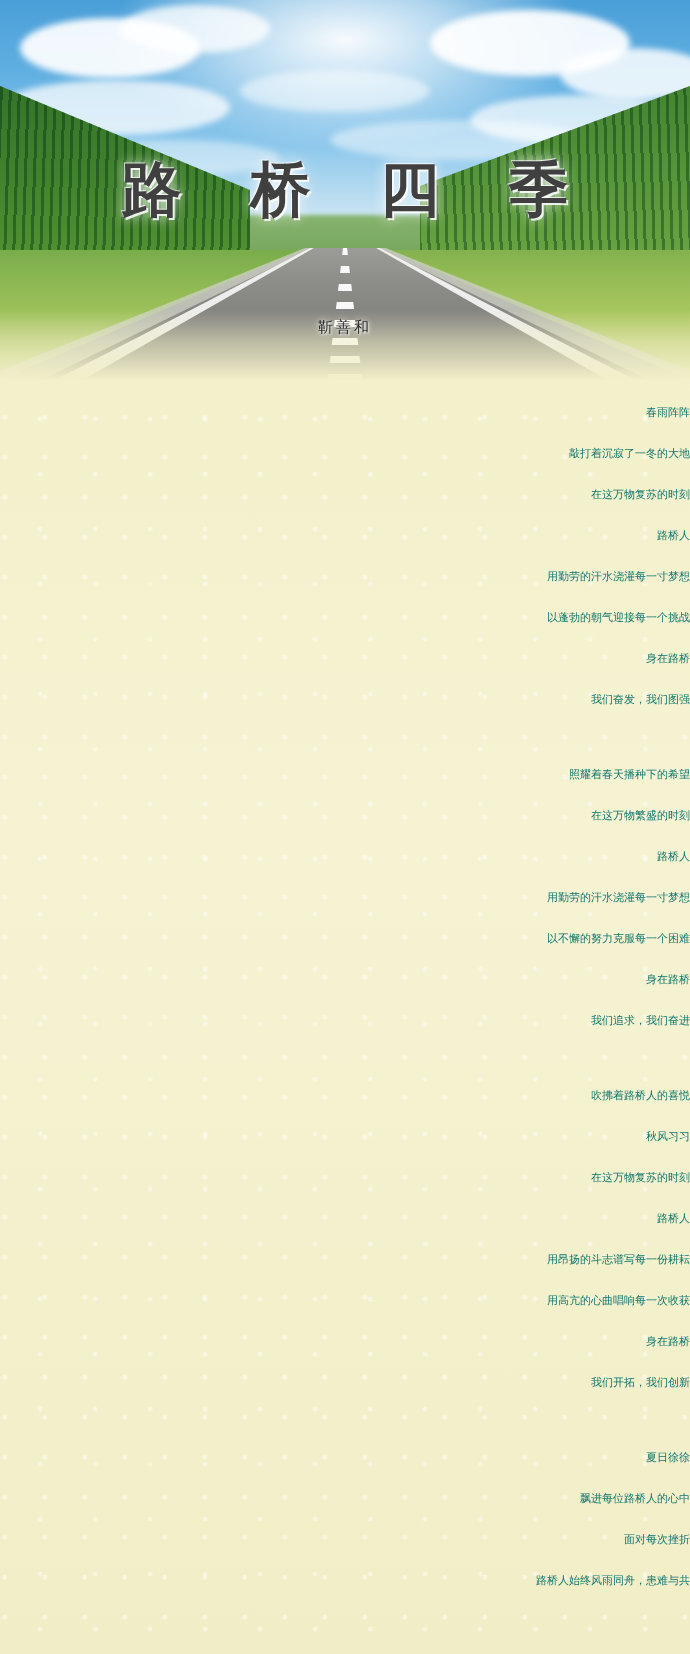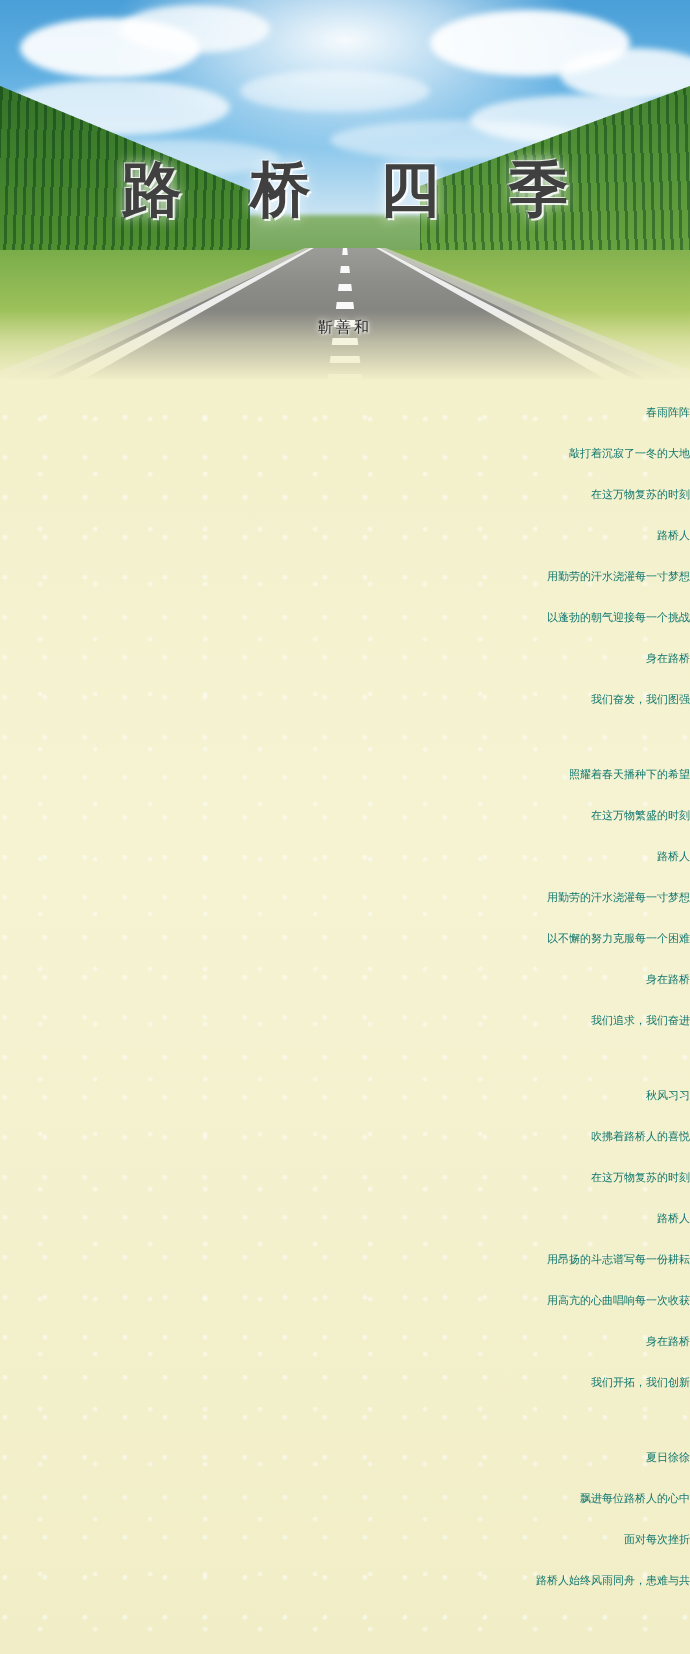--- a/index.html
+++ b/index.html
@@ -264,22 +264,22 @@
         <div class="line">照耀着春天播种下的希望</div>
         <div class="line">在这万物繁盛的时刻</div>
         <div class="line">路桥人</div>
         <div class="line">用勤劳的汗水浇灌每一寸梦想</div>
         <div class="line">以不懈的努力克服每一个困难</div>
         <div class="line">身在路桥</div>
         <div class="line">我们追求，我们奋进</div>
       </div>
 
       <div class="stanza">
+        <div class="line">吹拂着路桥人的喜悦</div>
         <div class="line">秋风习习</div>
-        <div class="line">吹拂着路桥人的喜悦</div>
         <div class="line">在这万物复苏的时刻</div>
         <div class="line">路桥人</div>
         <div class="line">用昂扬的斗志谱写每一份耕耘</div>
         <div class="line">用高亢的心曲唱响每一次收获</div>
         <div class="line">身在路桥</div>
         <div class="line">我们开拓，我们创新</div>
       </div>
 
       <div class="stanza">
         <div class="line">夏日徐徐</div>

